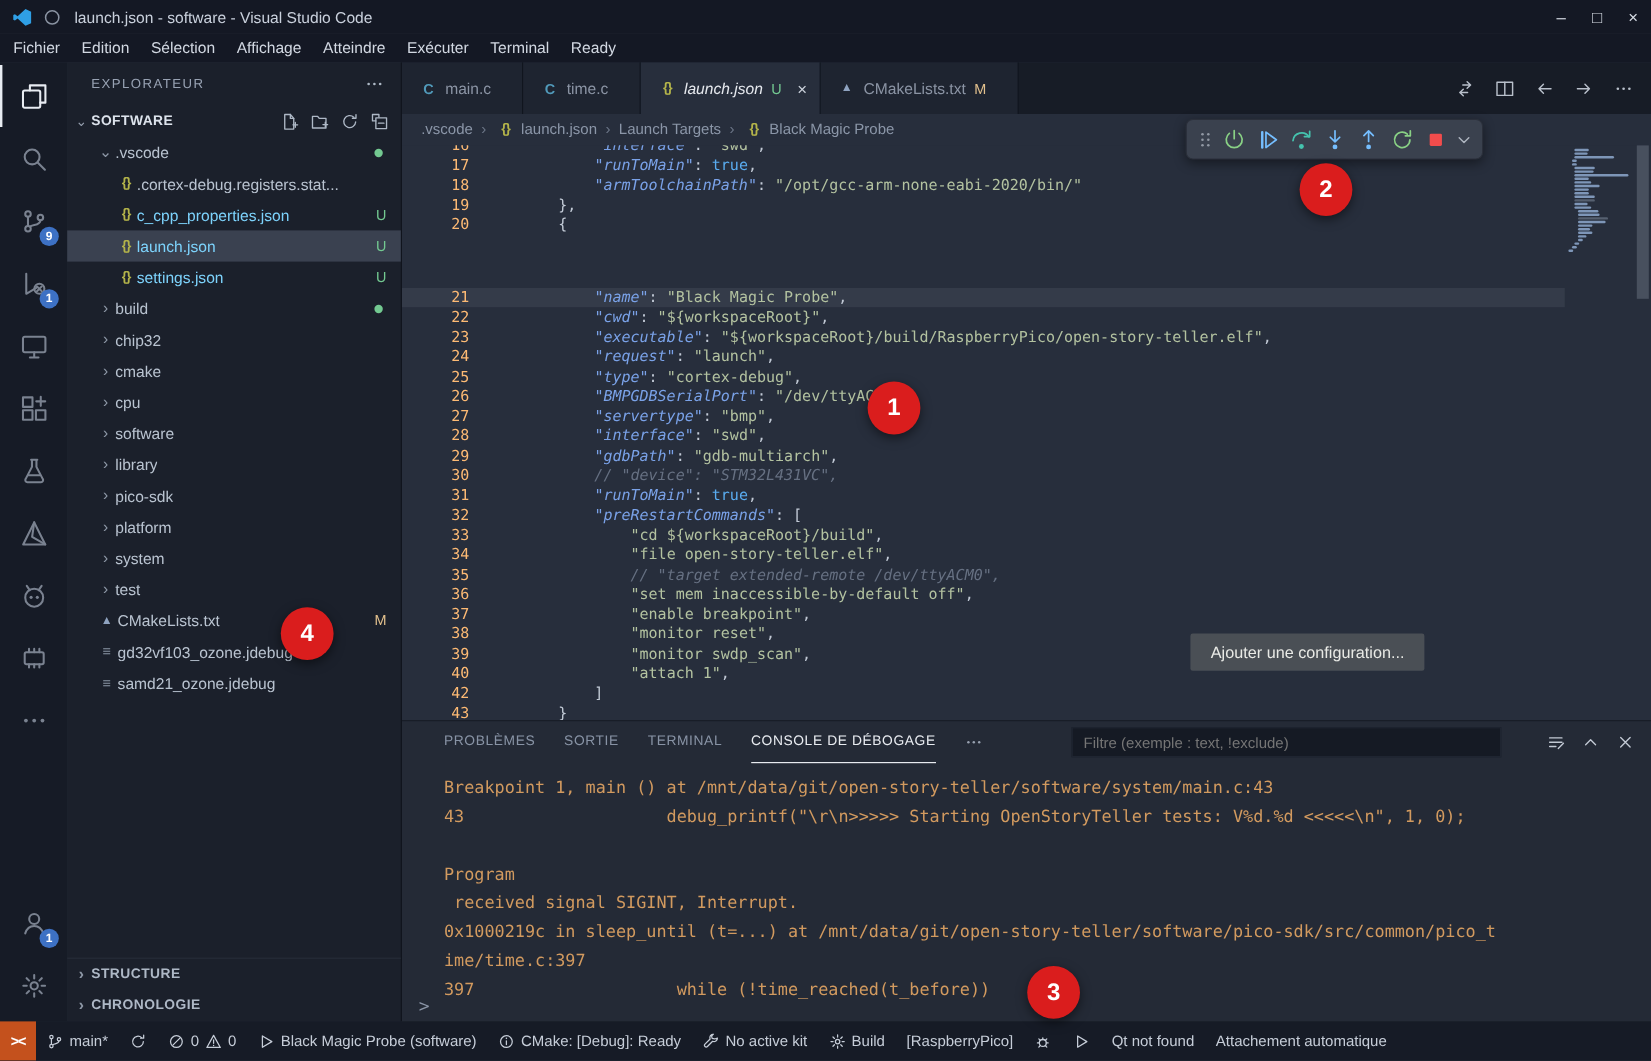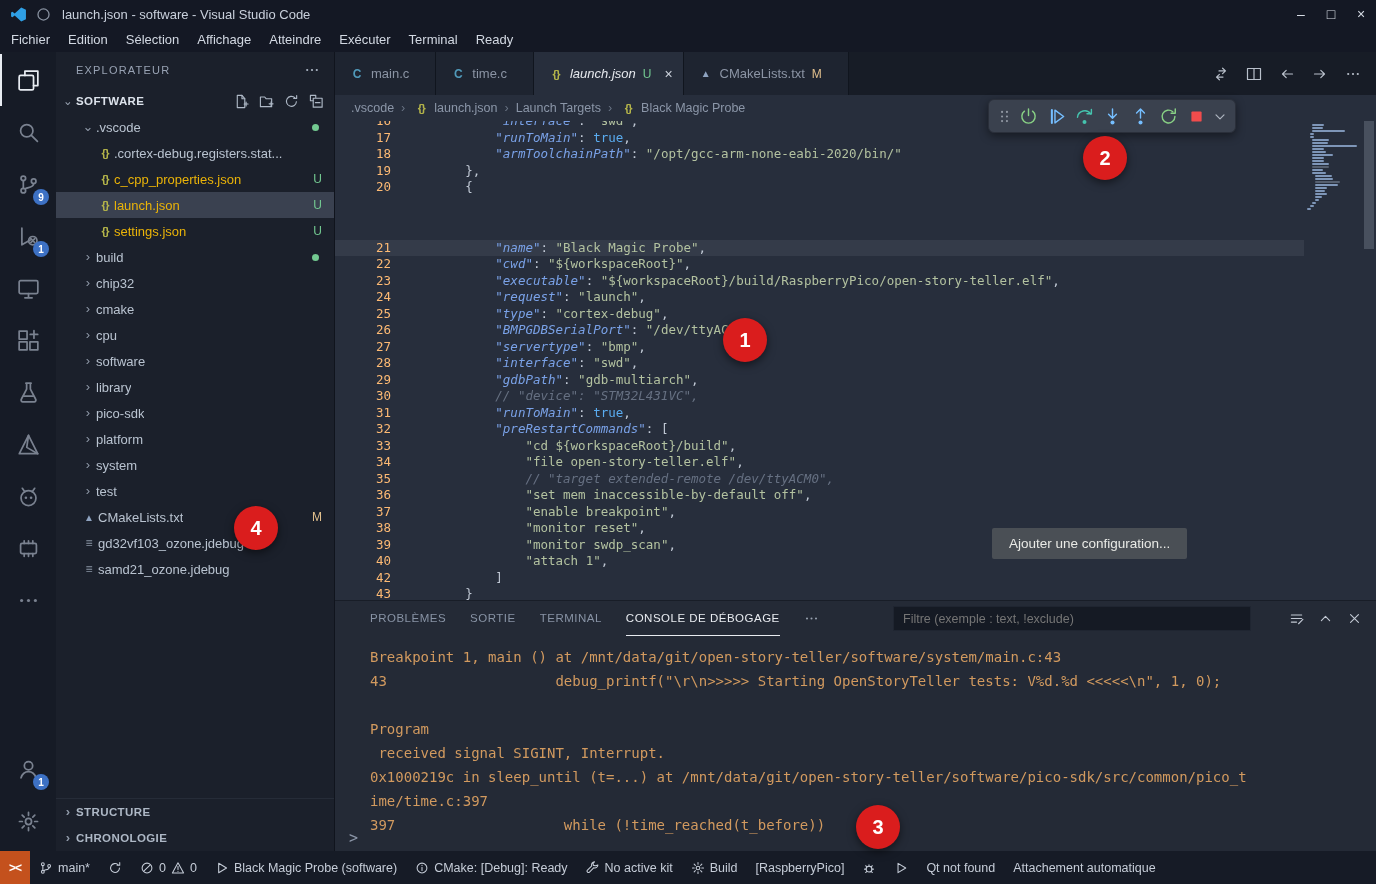--- a/index.html
+++ b/index.html
@@ -45,21 +45,21 @@
   .tree { flex:none; }
   .row { height:26px; display:flex; align-items:center; font-size:13px; padding-right:12px; position:relative; white-space:nowrap; }
   .row.sel { background:#3a4150; }
   .twisty { width:16px; flex:none; text-align:center; color:#8f99a8; font-size:13px; line-height:26px; }
   .ficon { width:18px; flex:none; display:inline-block; text-align:center; font-weight:700; }
   .f-json { color:#b4b44a; letter-spacing:-1px; font-size:11.5px; }
   .f-c { color:#519aba; font-size:12px; }
   .f-cmake { color:#8fa3c0; font-size:10px; }
   .f-file { color:#8a95a5; font-size:12px; font-weight:400; }
   .tlabel { overflow:hidden; text-overflow:ellipsis; }
-  .tlabel.git-u { color:#eab308; }
+  .tlabel.git-u { color:#7dd3fc; }
   .badge-right { margin-left:auto; font-size:12px; padding-left:6px; }
   .git-u-badge { color:#73c991; }
   .git-m-badge { color:#e2c08d; }
   .dot { width:7px; height:7px; border-radius:50%; background:#73c991; margin-left:auto; margin-right:3px; flex:none; }
 
   .sb-bottom { margin-top:auto; border-top:1px solid #262c38; flex:none; }
   .section-row { height:26px; display:flex; align-items:center; padding-left:4px; font-weight:700; font-size:11.5px; letter-spacing:.4px; color:#aeb8c6; }
 
   
   .editor-col { flex:1; display:flex; flex-direction:column; min-width:0; position:relative; }

